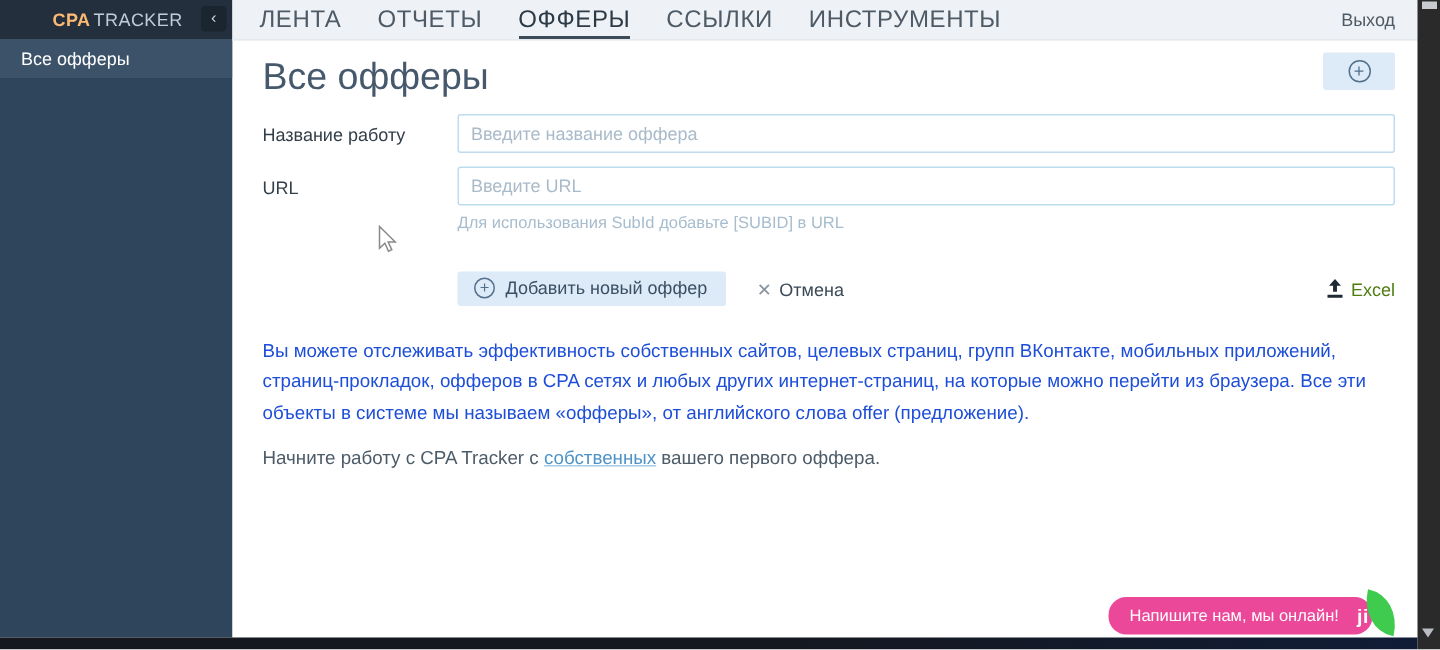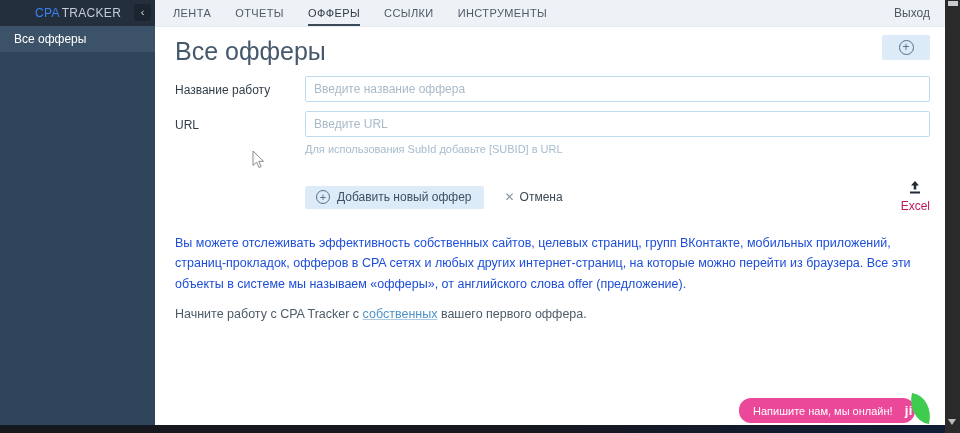--- a/index.html
+++ b/index.html
@@ -5,36 +5,36 @@
   * { margin:0; padding:0; box-sizing:border-box; }
   html,body { width:960px; height:433px; overflow:hidden; background:#fff;
               font-family:"Liberation Sans", sans-serif; }
   .screen { position:relative; width:960px; height:433px; }
 
   
   .sidebar { position:absolute; left:0; top:0; width:155px; height:425px; background:#2f455b; }
   .sidebar-header { height:26px; background:#232f3d; display:flex; align-items:center;
                     padding-left:35px; position:relative; }
   .brand { font-size:12px; color:#fff; letter-spacing:.3px; white-space:nowrap; }
-  .brand b { font-weight:normal; color:#3b82f6; }
+  .brand b { font-weight:bold; color:#fdba74; }
   .brand span.rest { font-weight:400; color:#c2cdd8; margin-left:2px; }
   .collapse-btn { position:absolute; right:4px; top:4px; width:17px; height:17px;
                   background:#1b2530; border-radius:3px; display:flex; align-items:center;
                   justify-content:center; cursor:pointer; }
   .collapse-btn .chev { color:#cfd8e0; font-size:11px; line-height:1; margin-top:-1px; }
   .sidebar-item { height:26px; display:flex; align-items:center; padding-left:14px;
                   color:#e7edf2; font-size:12px; cursor:pointer; }
   .sidebar-item.active { background:#3c5269; color:#ffffff; }
 
   
   .main { position:absolute; left:155px; top:0; width:790px; height:425px; background:#fff; }
   .topnav { height:27px; background:#eef2f6; border-bottom:1px solid #e4e9ee;
             display:flex; align-items:stretch; padding:0 15px 0 18px; }
   .tabs { display:flex; gap:24px; }
-  .tab { font-size:11px; color:#4e5a66; letter-spacing:.4px; line-height:27px;
+  .tab { font-size:16px; color:#4e5a66; letter-spacing:.4px; line-height:27px;
          text-decoration:none; cursor:pointer; }
   .tab.active { color:#2e3a46; border-bottom:2px solid #3d4a58;text-align:right; }
   .logout { margin-left:auto; font-size:12px; color:#4e5a66; line-height:27px;
             text-decoration:none; cursor:pointer; }
 
   .content { padding:8px 15px 0 20px; }
   .title-row { display:flex; align-items:flex-start; }
   h1.page-title { font-size:25px; font-weight:400; color:#46586c; margin-top:2px; }
   .add-btn { margin-left:auto; width:48px; height:25px; background:#dcebf7; border:none;
              border-radius:2px; display:flex; align-items:center; justify-content:center;
@@ -56,22 +56,22 @@
   .actions-row { display:flex; align-items:center; margin-top:26px; }
   .submit-btn { margin-left:130px; display:flex; align-items:center; gap:7px;
                 background:#dcebf7; border:none; border-radius:2px; padding:4px 13px 5px 11px;
                 font-size:12px; color:#3c4f63; cursor:pointer;
                 font-family:"Liberation Sans", sans-serif; }
   .cancel-btn { margin-left:20px; display:flex; align-items:center; gap:5px;
                 background:none; border:none; font-size:12px; color:#3c4a57; cursor:pointer;
                 font-family:"Liberation Sans", sans-serif; }
   .x-icon { color:#8a949e; font-size:12px; }
   .excel-btn { margin-left:auto; display:flex; align-items:center; gap:5px; background:none;
-               border:none; font-size:12px; color:#be185d; cursor:pointer;
-               font-family:"Liberation Sans", sans-serif;flex-direction:column; }
+               border:none; font-size:12px; color:#4d7c0f; cursor:pointer;
+               font-family:"Liberation Sans", sans-serif; }
 
   .desc { margin-top:20px; font-size:12.5px; color:#1d4ed8; line-height:1.62; max-width:775px; }
   .start { margin-top:13px; font-size:12.5px; color:#4c5b68; }
   .start a { color:#4e93c8; text-decoration:underline; text-decoration-color:#a9cbe6; cursor:pointer; }
 
   
   .scroll-strip { position:absolute; right:0; top:0; width:15px; height:433px; background:#2a2a2a; }
   .scroll-top { width:10px; height:5px; background:#c8cbcf; margin:1px auto 0; }
   .scroll-down { position:absolute; bottom:8px; left:3px; width:0; height:0;
                  border-left:4.5px solid transparent; border-right:4.5px solid transparent;

